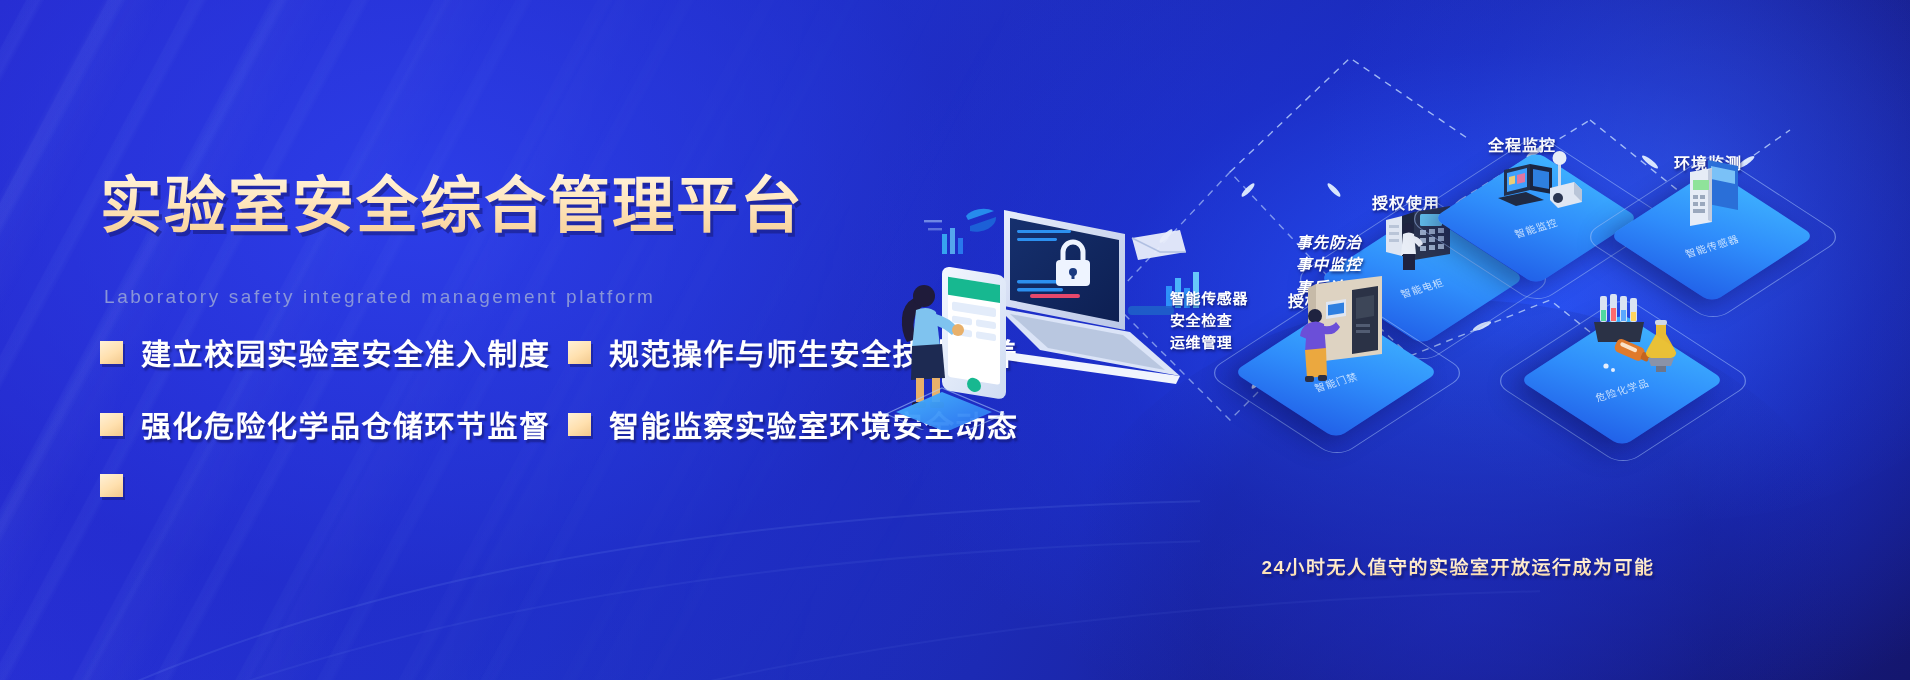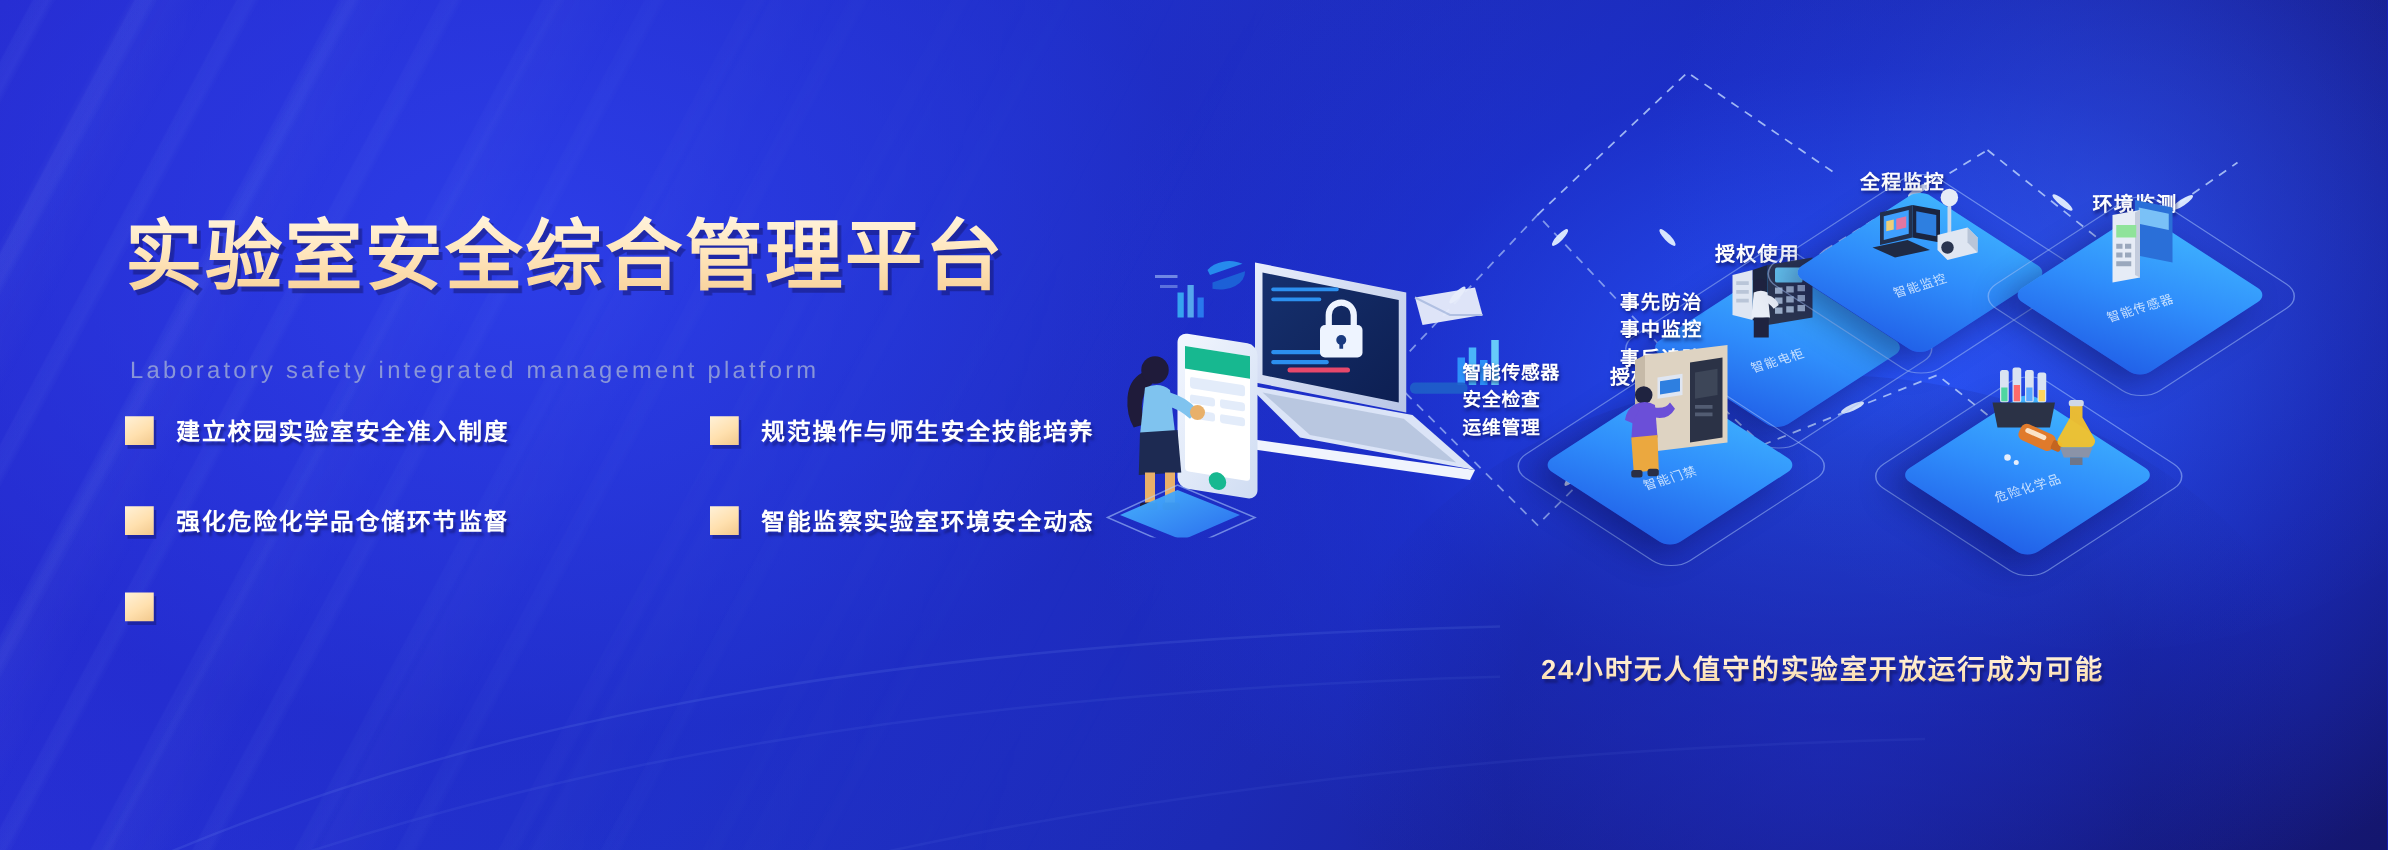--- a/index.html
+++ b/index.html
@@ -74,35 +74,35 @@
   .brow{position:relative;height:72px;}
   .bitem{position:absolute;display:flex;align-items:center;gap:18px;white-space:nowrap;}
   .bitem.c1{left:0;}
   .bitem.c2{left:468px;}
   .sq{
     width:23px;height:23px;flex:0 0 23px;
     background:linear-gradient(150deg,#fff1d8 0%,#ffe0ae 55%,#f2c88c 100%);
     box-shadow:2px 3px 0 rgba(18,22,110,0.45);
   }
   .btxt{
-    font-size:19px;font-weight:600;color:#ffffff;letter-spacing:1.5px;
+    font-size:30px;font-weight:600;color:#ffffff;letter-spacing:1.5px;
     text-shadow:2px 3px 2px rgba(16,20,100,0.55);
   }
 
   
   .right{position:absolute;left:990px;top:0;width:920px;height:680px;}
   .svgwrap{position:absolute;inset:0;}
   .nlabel{
     position:absolute;color:#ffffff;font-size:16px;font-weight:700;letter-spacing:1px;
     white-space:nowrap;text-shadow:1px 2px 3px rgba(10,14,80,.7);
   }
   .nlabel.multi{line-height:1.45;font-size:15.5px;}
   .tagline{
-    position:absolute;left:18px;top:517px;width:900px;text-align:center;
-    font-size:22px;font-weight:700;letter-spacing:1.5px;white-space:nowrap;
+    position:absolute;left:18px;top:552px;width:900px;text-align:center;
+    font-size:19px;font-weight:700;letter-spacing:1.5px;white-space:nowrap;
     background:linear-gradient(180deg,#fff6e6 0%,#ffe9c6 55%,#f8d7a2 100%);
     -webkit-background-clip:text;background-clip:text;color:transparent;-webkit-text-fill-color:transparent;
     filter:drop-shadow(2px 3px 1px rgba(16,20,100,.6));
   }
   
   .tile{position:absolute;}
   .tile .plate{
     width:120px;height:120px;
     background:linear-gradient(160deg,#3fb4ff 0%,#2f8dfb 50%,#2160e8 100%);
     transform:rotate(45deg) skew(-12deg,-12deg);
@@ -397,21 +397,21 @@
               <rect x="22" y="41" width="5" height="4"></rect>
             <rect x="15" y="48" width="5" height="4"></rect>
               <rect x="22" y="48" width="5" height="4"></rect>
             <rect x="15" y="55" width="12" height="4"></rect>
           </g>
         </svg>
       </div>
       <div class="base-cap">智能传感器</div>
     </div>
 
-    <div class="nlabel multi" style="left:306px;top:232px;">
+    <div class="nlabel multi" style="left:306px;top:232px;font-style:italic;">
       <div>事先防治</div>
       <div>事中监控</div>
       <div>事后追踪</div>
     </div>
 
     <div class="nlabel" style="left:298px;top:288px;">授权出入</div>
     <div class="tile" style="left:286px;top:312px;">
       <div class="ring"></div>
       <div class="plate"></div>
       <div class="obj" style="left:14px;top:-36px;">

